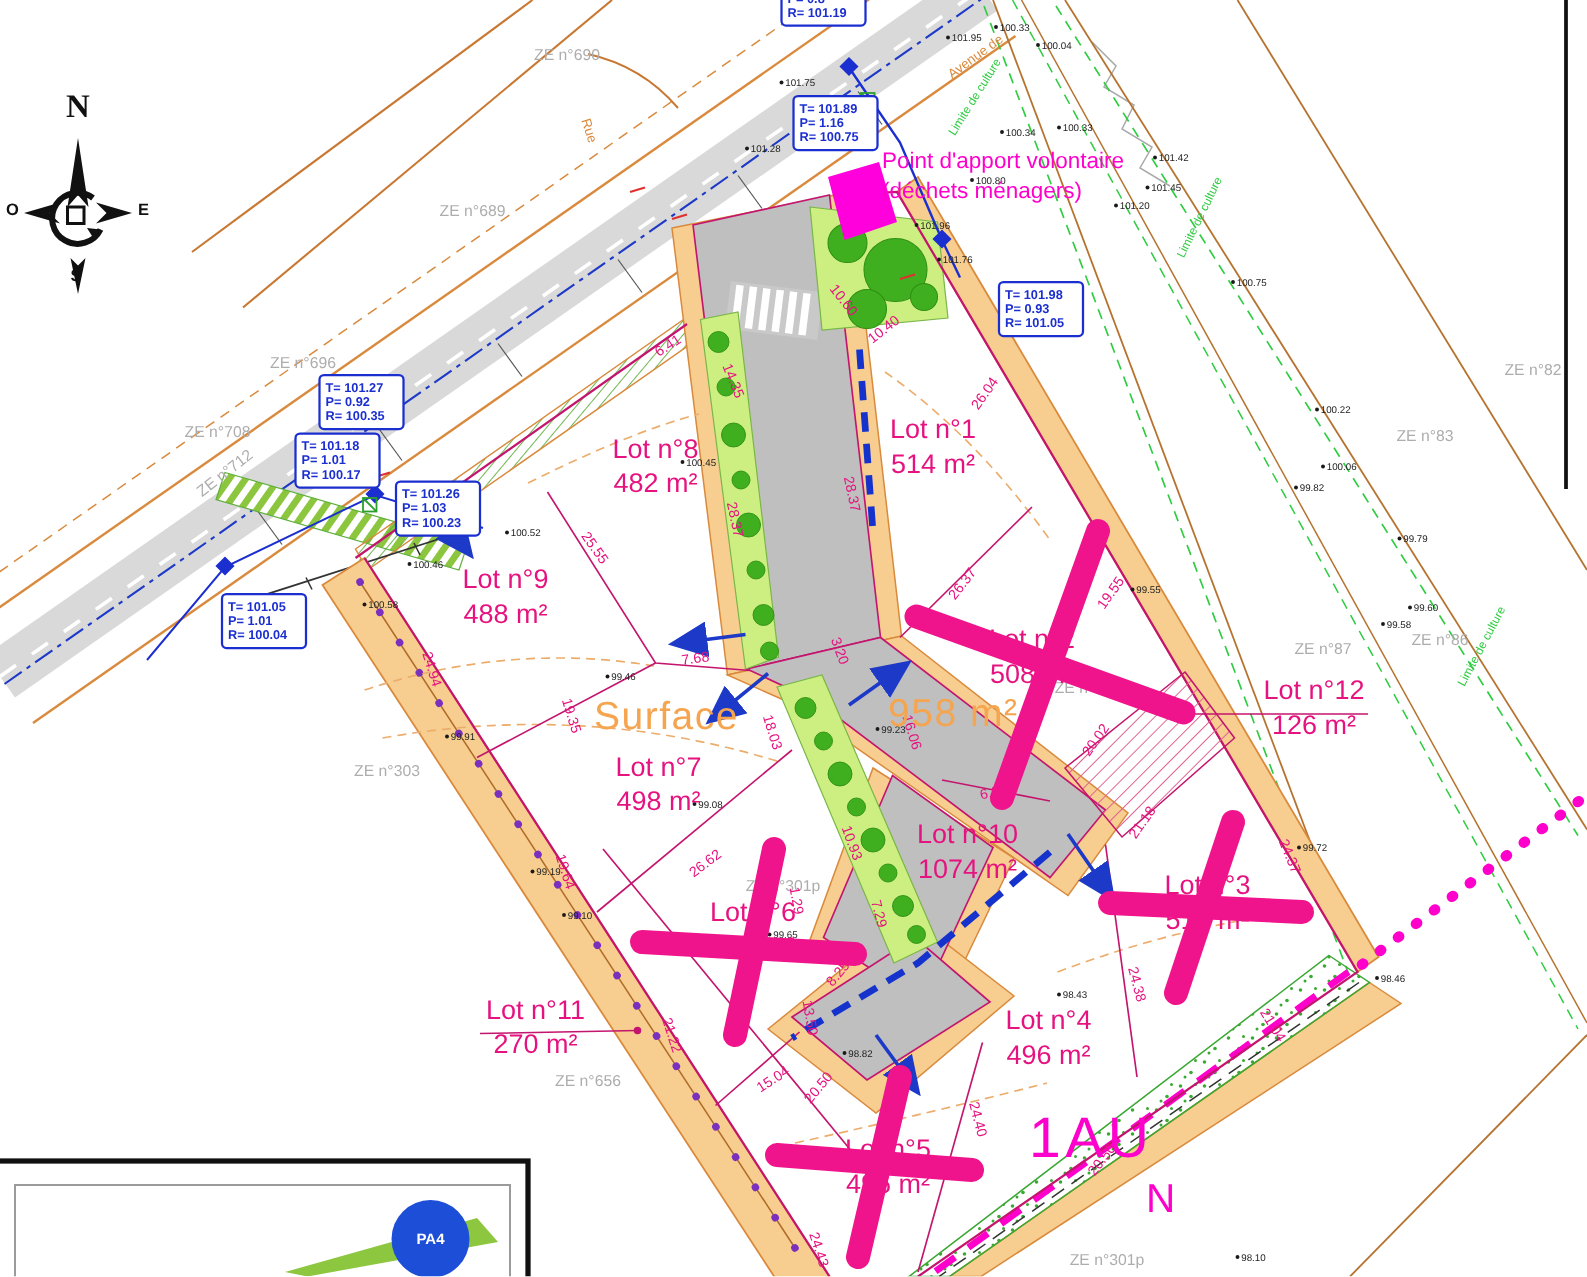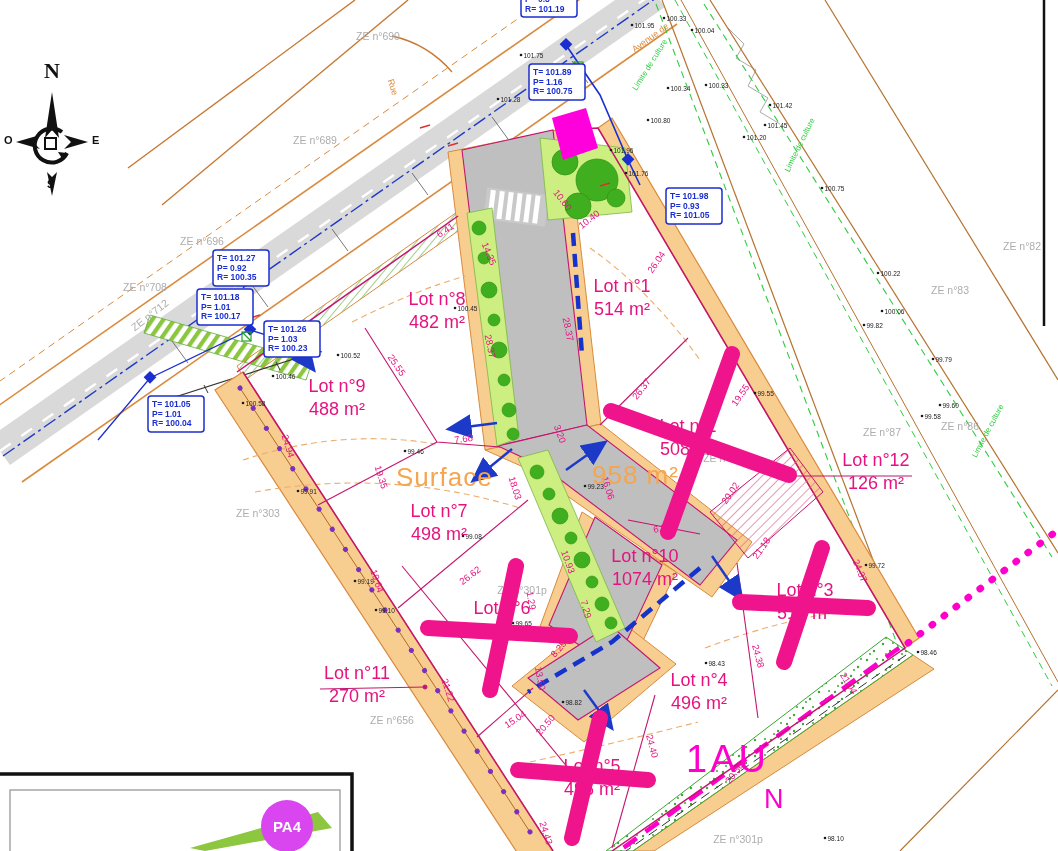--- a/index.html
+++ b/index.html
@@ -5,22 +5,22 @@
   html,body{margin:0;padding:0;background:#fff;}
   .page{position:relative;width:1058px;height:851px;background:#fff;overflow:hidden;
         font-family:"Liberation Sans",sans-serif;}
   .page svg{position:absolute;left:0;top:0;}
   .abs{position:absolute;white-space:nowrap;}
   .pa-label{left:588px;top:98px;color:#FF00CC;font-size:15px;line-height:1.3;}
   .surface{left:396px;top:462px;color:#F5A54F;font-size:26px;letter-spacing:1px;}
   .surface2{left:592px;top:460px;color:#F5A54F;font-size:26px;letter-spacing:1px;}
   .zone1au{left:686px;top:722px;color:#FF00CC;font-size:38px;letter-spacing:3px;margin-top:16px;}
   .north-n{left:764px;top:784px;color:#FF00CC;font-size:27px;}
-  .pa4{left:261px;top:800px;width:52px;height:52px;border-radius:50%;background:#d946ef;
-       color:#fff;font-weight:bold;font-size:15px;display:flex;align-items:center;justify-content:center;}
+  .pa4{left:261px;top:800px;width:52px;height:52px;border-radius:50%;background:#1d4ed8;
+       color:#fff;font-weight:bold;font-size:10px;display:flex;align-items:center;justify-content:center;}
   .cmp{position:absolute;color:#111;font-weight:bold;}
   .cmp-n{left:44px;top:58px;font-size:22px;font-family:"Liberation Serif",serif;}
   .cmp-s{left:47px;top:178px;font-size:11px;}
   .cmp-o{left:4px;top:134px;font-size:11px;}
   .cmp-e{left:92px;top:134px;font-size:11px;}
   
   .lot-name,.lot-area{font-size:18px;fill:#E6127F;}
   .dim{font-size:9.5px;fill:#E6127F;}
   .parcel{font-size:10.5px;fill:#ADADAD;}
   .level{font-size:6.5px;fill:#222;}
@@ -472,20 +472,24 @@
     <rect x="45" y="138" width="11" height="11" fill="none" stroke="#111" stroke-width="2"></rect>
   </g>
 
   <g>
     <rect x="-6" y="774" width="358" height="84" fill="#fff" stroke="#111" stroke-width="3.5"></rect>
     <rect x="10" y="790" width="330" height="70" fill="none" stroke="#999" stroke-width="1.3"></rect>
     <polygon points="190,848 318,812 332,828 205,851" fill="#8DC63F"></polygon>
   </g>
 </svg>
 
+  <div class="abs pa-label">
+    <div>Point d'apport volontaire</div>
+    <div>(déchets ménagers)</div>
+  </div>
   <div class="abs surface">Surface</div>
   <div class="abs surface2">958 m²</div>
   <div class="abs zone1au">1AU</div>
   <div class="abs north-n">N</div>
   <div class="abs pa4">PA4</div>
   <div class="cmp cmp-n">N</div>
   <div class="cmp cmp-s">S</div>
   <div class="cmp cmp-o">O</div>
   <div class="cmp cmp-e">E</div>
 </div>

